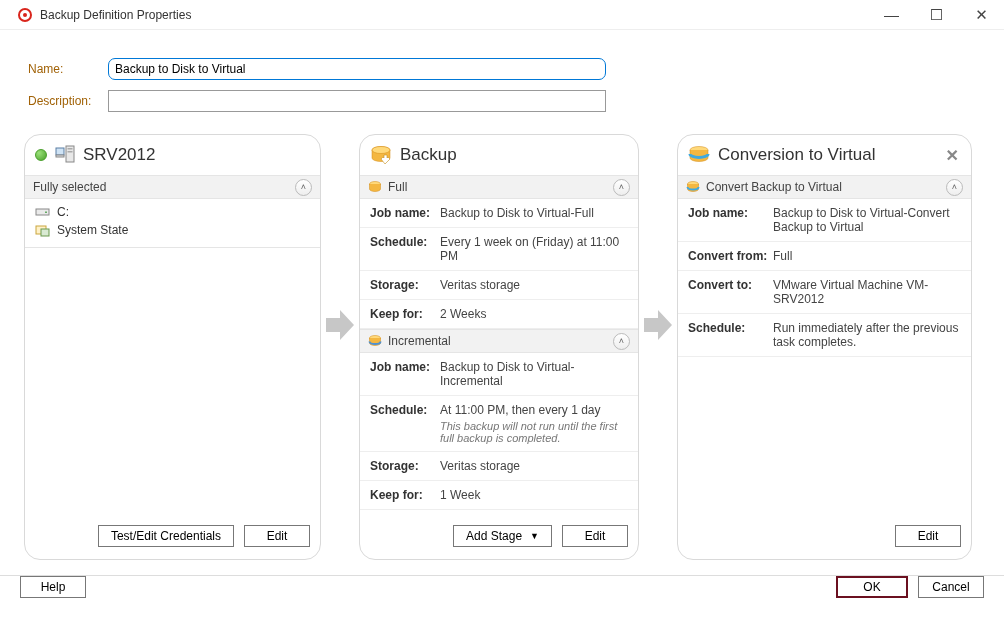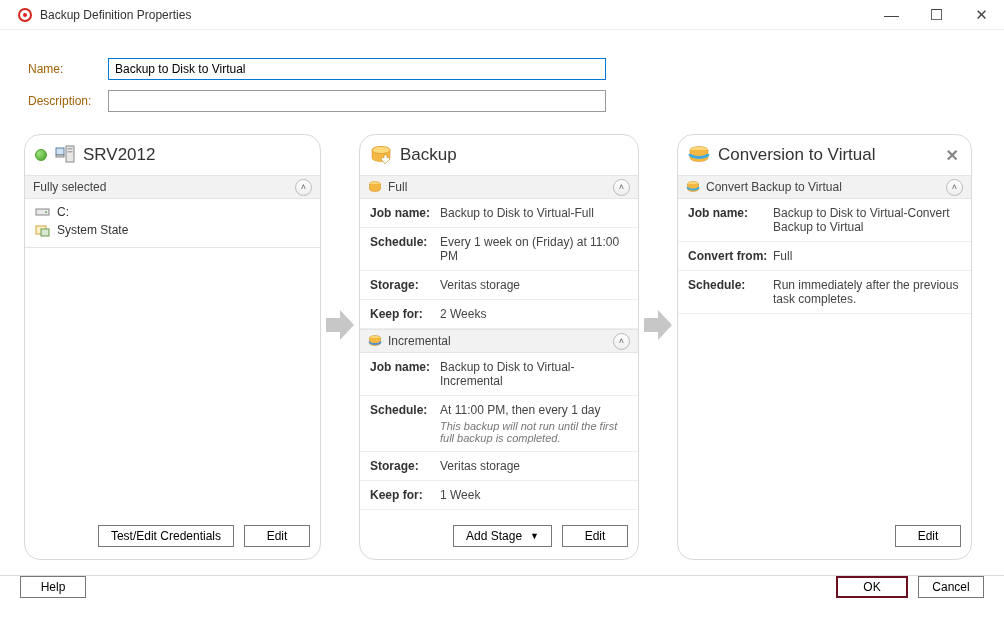--- a/index.html
+++ b/index.html
@@ -68,21 +68,21 @@
   <div class="winbtns">
     <div class="winbtn">—</div>
     <div class="winbtn">☐</div>
     <div class="winbtn">✕</div>
   </div>
 </div>
 
 <div class="form-area">
   <div class="form-row">
     <label>Name:</label>
-    <input type="text" style="border-color: rgb(0, 120, 215);" value="Backup to Disk to Virtual">
+    <input type="text" style="border-color: rgb(0, 120, 215); border-radius: 7px;" value="Backup to Disk to Virtual">
   </div>
   <div class="form-row">
     <label>Description:</label>
     <input type="text" value="" style="">
   </div>
 </div>
 
 <div class="panels">
 
   <div class="panel src">
@@ -233,20 +233,24 @@
     </div>
     <div class="kv">
         <span class="k">Job name:</span>
         <span class="v">Backup to Disk to Virtual-Convert Backup to Virtual</span>
       </div>
     <div class="kv">
         <span class="k">Convert from:</span>
         <span class="v">Full</span>
       </div>
     <div class="kv">
+        <span class="k">Convert to:</span>
+        <span class="v">VMware Virtual Machine VM-SRV2012</span>
+      </div>
+    <div class="kv">
         <span class="k">Schedule:</span>
         <span class="v">Run immediately after the previous task completes.</span>
       </div>
 
     <div class="panel-foot">
       <button class="btn">Edit</button>
     </div>
   </div>
 
 </div>

